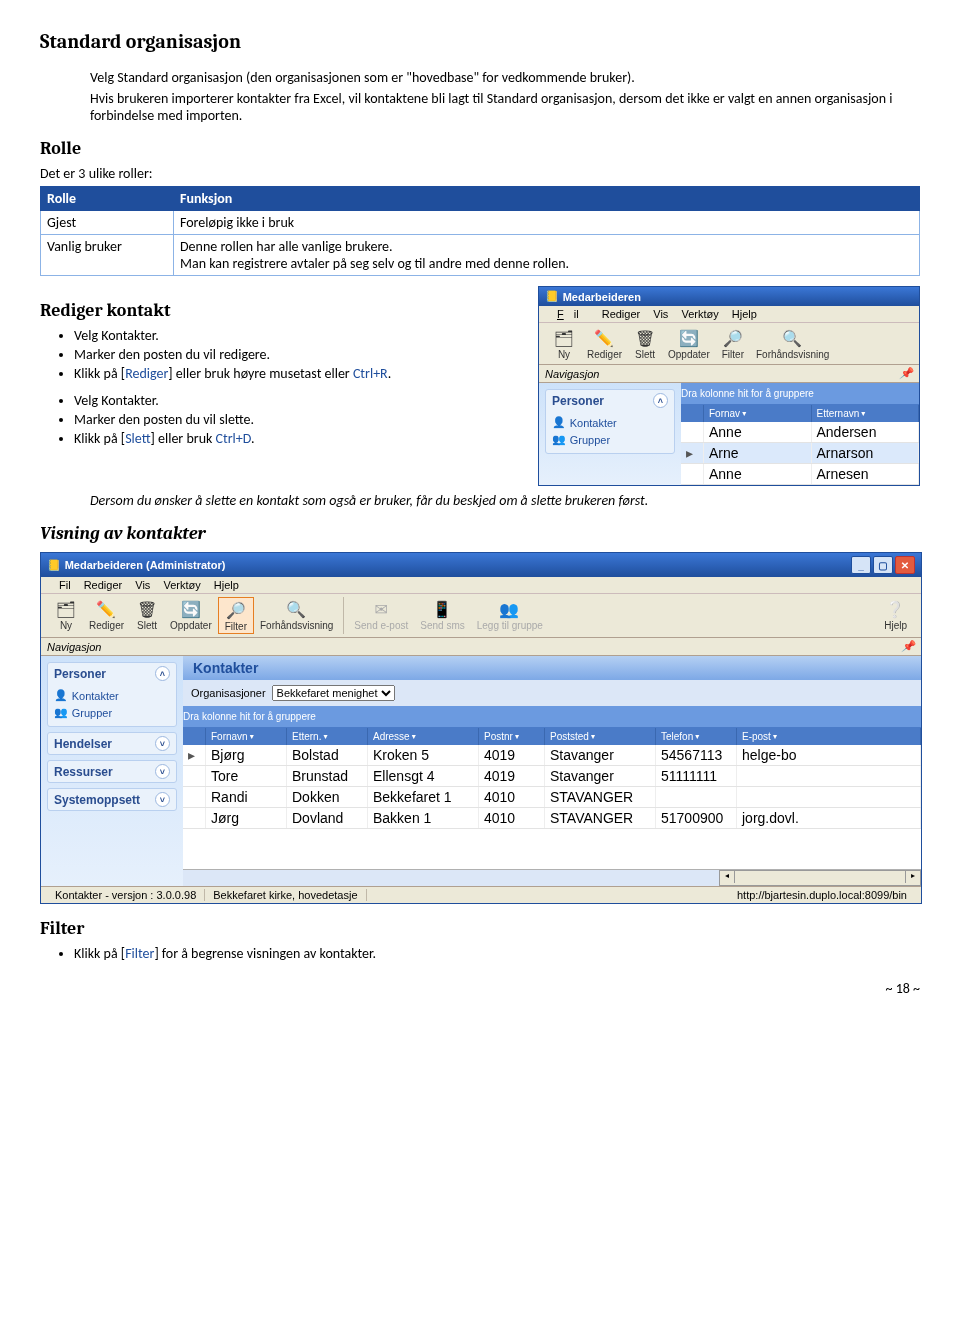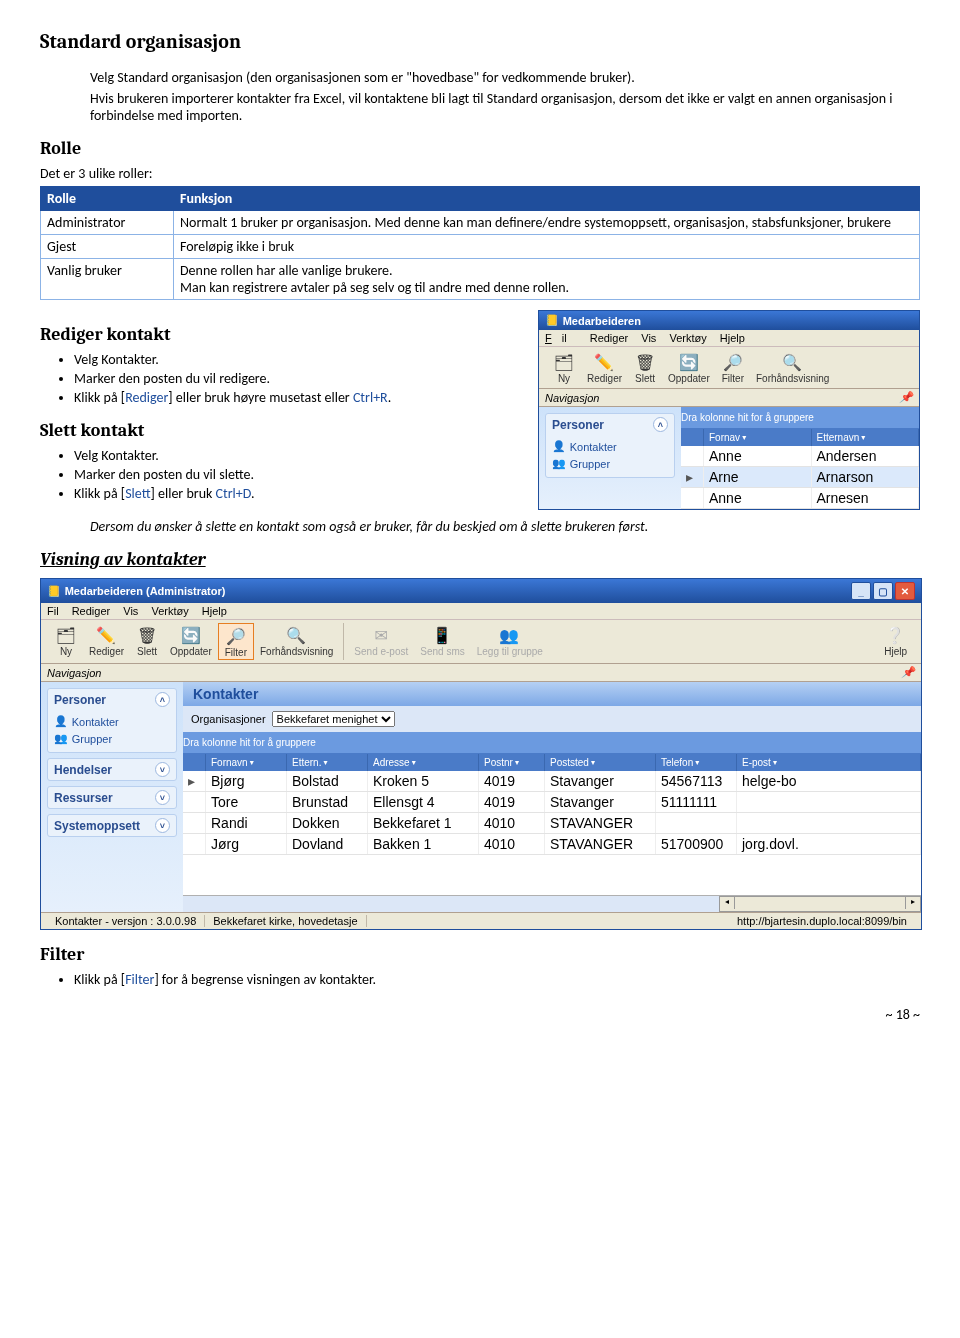--- a/index.html
+++ b/index.html
@@ -1,38 +1,38 @@
 <!DOCTYPE html>
 <html><head>
 <meta charset="utf-8">
 <style>
 body { font-family: Calibri, Arial, sans-serif; font-size: 14px; color: #000; margin: 0; padding: 30px 40px; background: #fff; width: 880px; }
 h1 { font-family: Cambria, Georgia, serif; font-size: 20px; font-weight: bold; margin: 0 0 16px; }
 h2 { font-family: Cambria, Georgia, serif; font-size: 18px; font-weight: bold; margin: 14px 0 6px; }
-h3 { font-family: Cambria, Georgia, serif; font-style: italic; font-size: 18px; font-weight: bold; margin: 14px 0 6px; text-decoration: underline; }
+h3 { font-family: Cambria, Georgia, serif; font-style: italic; font-size: 18px; font-weight: bold; margin: 14px 0 6px; }
 p { margin: 4px 0; }
 ul { margin: 4px 0 10px; padding-left: 34px; }
 li { margin: 2px 0; }
 .indent { margin-left: 50px; margin-right: 20px; }
 .tbl { border-collapse: collapse; width: 100%; margin: 4px 0 10px; }
 .tbl th, .tbl td { padding: 3px 6px; font-size: 14px; text-align: left; vertical-align: top; }
 .tbl th { background: #1f4e9c; color: #fff; border: 1px solid #1f4e9c; }
 .tbl td { border: 1px solid #8cb3e6; }
 .blue-link { color: #1f4e9c; }
 .twocol { display: flex; gap: 16px; align-items: flex-start; }
 .col1 { flex: 1; }
 .italnote { font-style: italic; margin: 6px 0 10px 50px; }
 .pagefoot { text-align: right; font-size: 14px; margin-top: 18px; }
 
 .winbox { border: 1px solid #1f4e9c; font-family: Tahoma, sans-serif; font-size: 11px; background: #ece9d8; }
 .titlebar { background: linear-gradient(#3b77d6,#1f4e9c); color: #fff; padding: 3px 6px; display: flex; align-items: center; gap: 4px; font-weight: bold; }
 .titlebar .buttons { margin-left: auto; display: flex; gap: 2px; }
 .titlebar .wbtn { width: 18px; height: 16px; background: #d6e4f7; border: 1px solid #1f4e9c; border-radius: 2px; display: flex; align-items: center; justify-content: center; color: #1f4e9c; font-size: 10px; }
 .titlebar .wbtn.close { background: #e35b3e; color: #fff; border-color: #b33; }
-.menubar { background: #ece9d8; padding: 2px 6px; border-bottom: 1px solid #cbb; }
+.menubar { background: #ece9d8; padding: 2px 18px; border-bottom: 1px solid #cbb; }
 .menubar span { margin-right: 10px; }
 .mnu-u { text-decoration: underline; }
 .toolbar { background: #ece9d8; padding: 3px 8px; display: flex; border-bottom: 1px solid #b0a090; }
 .tool { display: flex; flex-direction: column; align-items: center; padding: 1px 6px; color: #333; font-size: 10px; }
 .tool.disabled { color: #aaa; }
 .tool .icn { width: 22px; height: 22px; display: flex; align-items: center; justify-content: center; font-size: 16px; }
 .icn.card::before { content: "🗂"; }
 .icn.pencil::before { content: "✏️"; }
 .icn.trash::before { content: "🗑"; }
 .icn.refresh::before { content: "🔄"; }
@@ -82,24 +82,20 @@
 <h2>Rolle</h2>
 <p>Det er 3 ulike roller:</p>
 
 <table class="tbl">
 <tbody>
       <tr>
   <th style="width:120px">Rolle</th>
   <th>Funksjon</th>
 </tr>
 <tr>
-  <td>Administrator</td>
-  <td>Normalt 1 bruker pr organisasjon. Med denne kan man definere/endre systemoppsett, organisasjon, stabsfunksjoner, brukere</td>
-</tr>
-<tr>
   <td>Gjest</td>
   <td>Foreløpig ikke i bruk</td>
 </tr>
 <tr>
   <td>Vanlig bruker</td>
   <td style="white-space:pre-line">Denne rollen har alle vanlige brukere.
 Man kan registrere avtaler på seg selv og til andre med denne rollen.</td>
 </tr>
 </tbody>
   </table>
@@ -108,21 +104,20 @@
 <div class="col1">
   <h2>Rediger kontakt</h2>
   <ul>
     <li>Velg Kontakter.</li>
     <li>Marker den posten du vil redigere.</li>
     <li>
       <span>Klikk på [</span><span class="blue-link">Rediger</span><span>] eller bruk høyre musetast eller </span><span class="blue-link">Ctrl+R</span><span>.</span>
     </li>
   </ul>
 
-  <h2>Slett kontakt</h2>
   <ul>
     <li>Velg Kontakter.</li>
     <li>Marker den posten du vil slette.</li>
     <li>
       <span>Klikk på [</span><span class="blue-link">Slett</span><span>] eller bruk </span><span class="blue-link">Ctrl+D</span><span>.</span>
     </li>
   </ul>
 </div>
 
 <div class="winbox smallwin">

